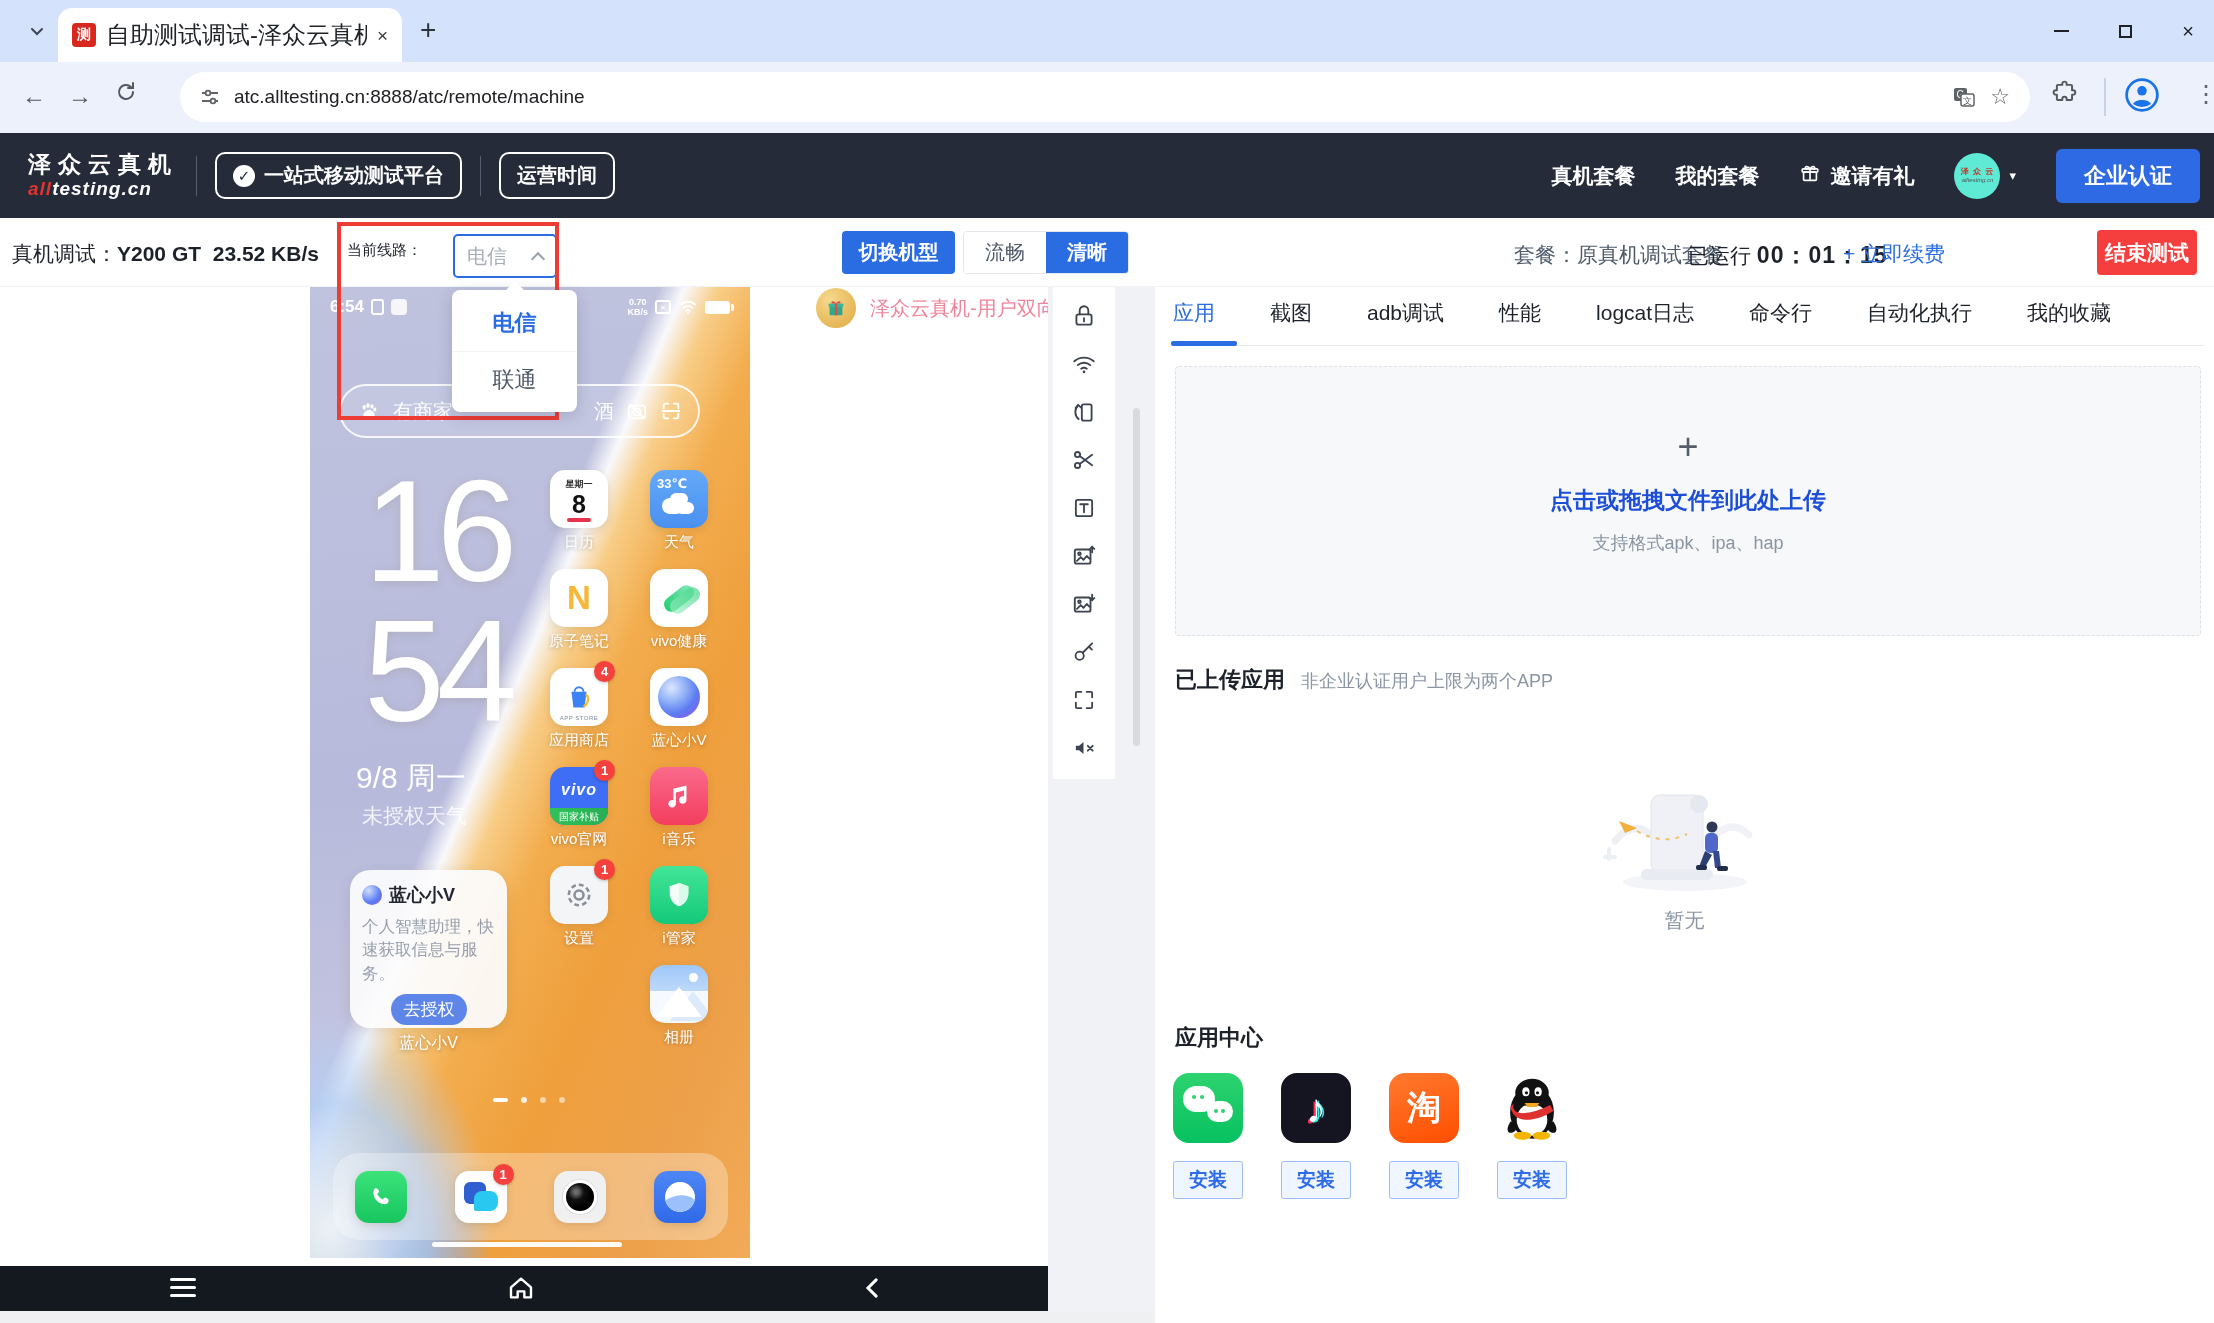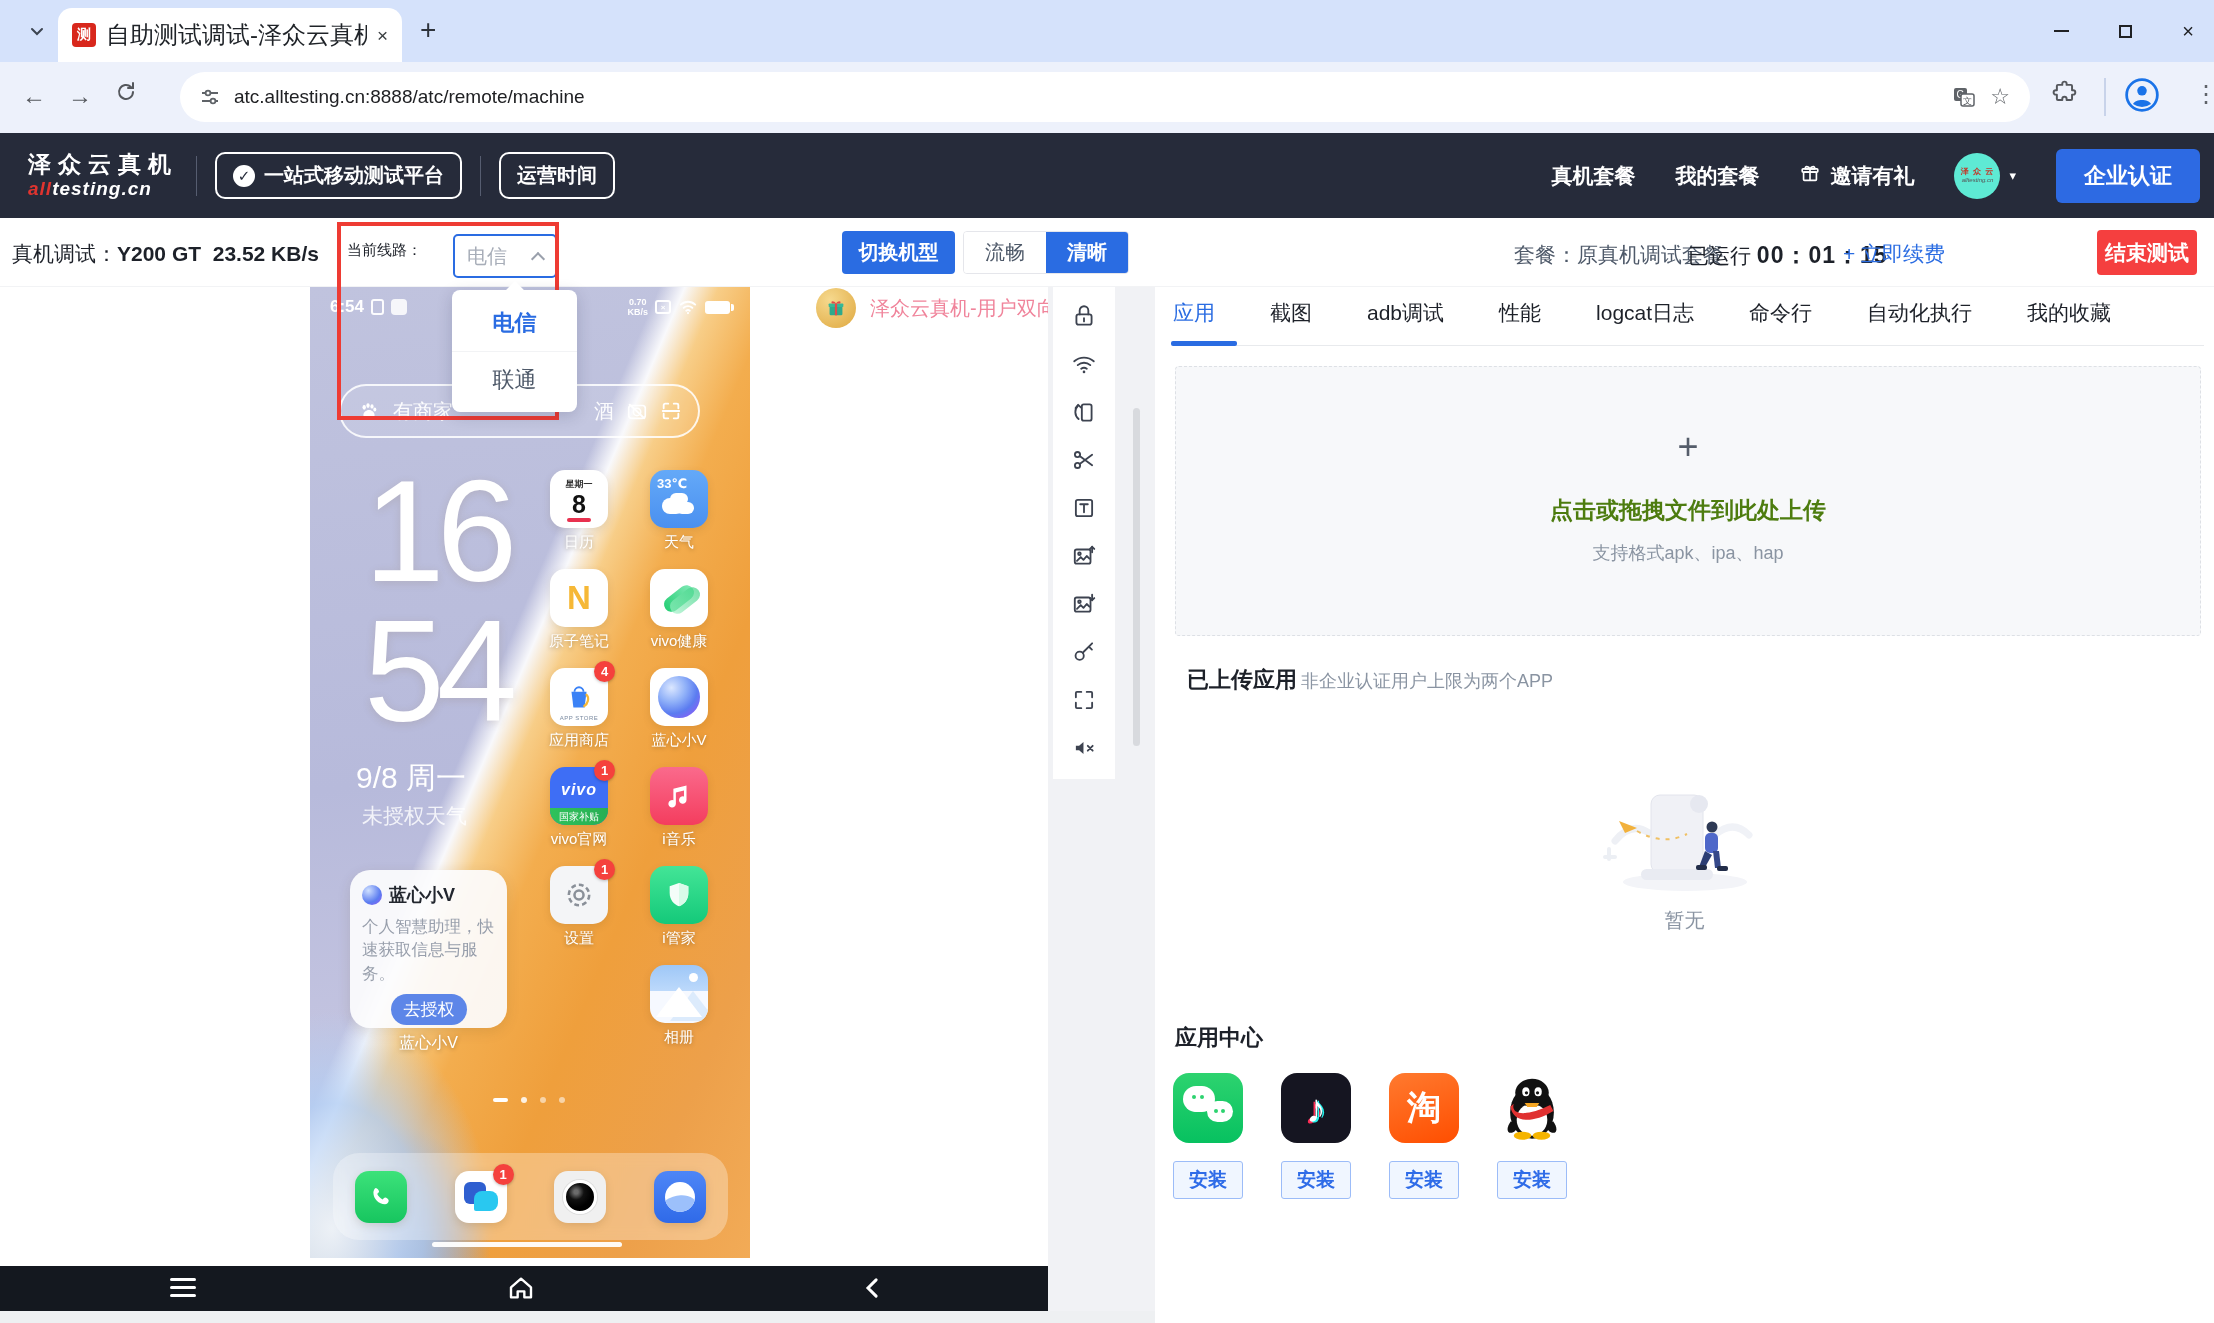--- a/index.html
+++ b/index.html
@@ -222,23 +222,23 @@
   
   .panel{position:absolute;left:1155px;top:287px;width:1059px;height:1036px;background:#fff;}
   .tabsrow{position:absolute;left:18px;top:12px;display:flex;gap:55px;font-size:21px;color:#1d2129;}
   .ptab{white-space:nowrap;}
   .ptab.active{color:#2a6ce2;}
   .tabline{position:absolute;left:18px;top:58px;width:1031px;height:1px;background:#e8eaed;}
   .tabbar{position:absolute;left:16px;top:54px;width:66px;height:5px;background:#2a6ce2;border-radius:2px;}
   .upload{position:absolute;left:20px;top:79px;width:1026px;height:270px;background:#f7f8fa;
           border:1px dashed #dde0e5;border-radius:4px;text-align:center;}
   .up-plus{margin-top:62px;font-size:36px;color:#555d6a;font-weight:300;line-height:1;}
-  .up-title{margin-top:30px;font-size:23px;font-weight:700;color:#4d7c0f;}
+  .up-title{margin-top:20px;font-size:23px;font-weight:700;color:#1d4ed8;}
   .up-hint{margin-top:15px;font-size:18px;color:#8a94a2;}
-  .uprow{position:absolute;left:32px;top:378px;display:flex;align-items:baseline;gap:4px;}
+  .uprow{position:absolute;left:20px;top:378px;display:flex;align-items:baseline;gap:16px;}
   .up-t1{font-size:22px;font-weight:700;color:#1d2129;}
   .up-t2{font-size:18px;color:#8a94a2;}
   .empty-illu{position:absolute;left:0;top:492px;width:100%;text-align:center;}
   .empty-text{position:absolute;left:0;top:620px;width:100%;text-align:center;font-size:20px;color:#8a94a2;}
   .ac-title{position:absolute;left:20px;top:736px;font-size:22px;font-weight:700;color:#1d2129;}
   .ac-row{position:absolute;left:18px;top:786px;display:flex;gap:38px;}
   .ac-cell{display:flex;flex-direction:column;align-items:center;}
   .ac-ic{width:70px;height:70px;border-radius:16px;position:relative;overflow:hidden;}
   .ac-wechat{background:linear-gradient(180deg,#2dd36f,#07c160);}
   .wcb1{position:absolute;left:10px;top:13px;width:32px;height:26px;border-radius:13px;background:#fff;}

